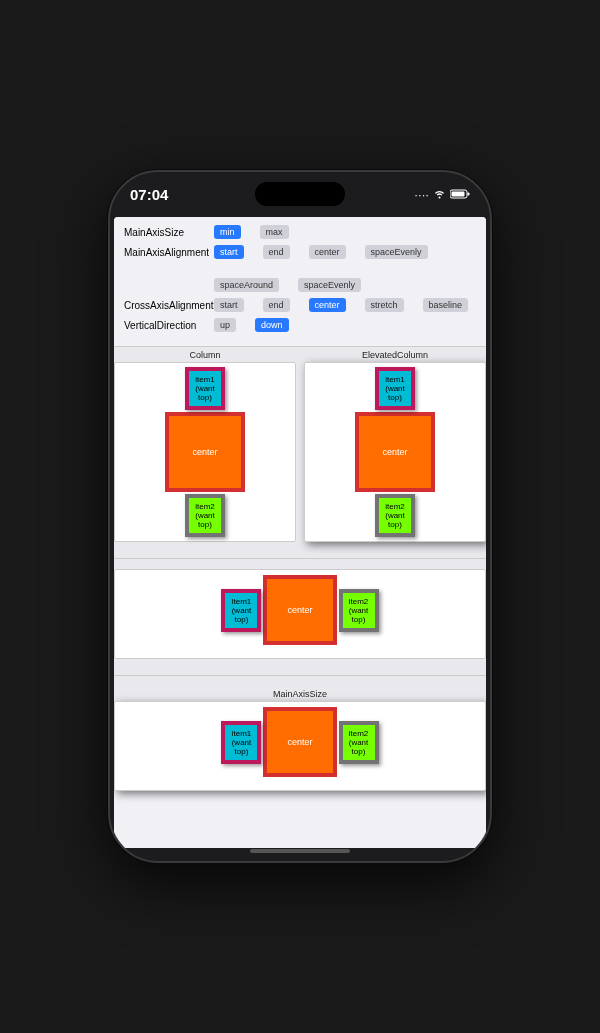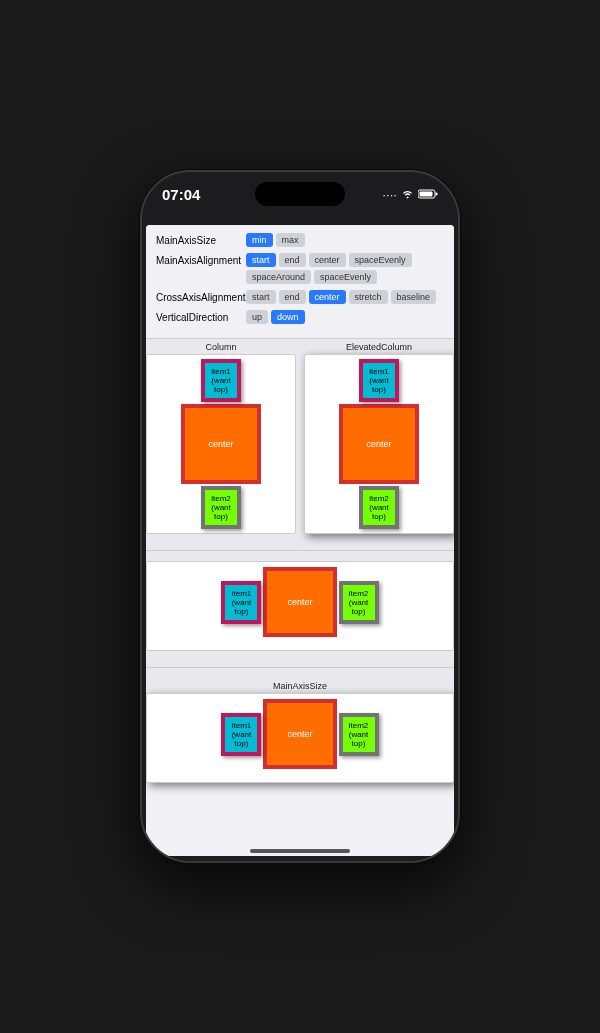--- a/index.html
+++ b/index.html
@@ -5,21 +5,21 @@
     * { box-sizing: border-box; margin: 0; padding: 0; }
     body {
       background: #1a1a1a;
       display: flex;
       justify-content: center;
       align-items: center;
       min-height: 100vh;
       font-family: -apple-system, BlinkMacSystemFont, 'Helvetica Neue', Arial, sans-serif;
     }
     .phone-frame {
-      width: 320px;
+      width: 384px;
       height: 693px;
       background: #1c1c1e;
       border-radius: 50px;
       border: 2px solid #3a3a3c;
       position: relative;
       overflow: hidden;
       box-shadow: 0 0 0 1px #0a0a0a, 0 20px 60px rgba(0,0,0,0.8);
     }
     .phone-frame::before {
       content: '';
@@ -57,21 +57,21 @@
     }
     .status-icons {
       display: flex;
       align-items: center;
       gap: 4px;
       color: #fff;
       font-size: 11px;
     }
     .screen-content {
       background: #f0f0f5;
-      margin: 16px 4px;
+      margin: 8px 4px;
       border-radius: 4px;
       height: calc(100% - 58px);
       overflow-y: auto;
       overflow-x: hidden;
     }
     .screen-content::-webkit-scrollbar { display: none; }
 
     .controls-section {
       background: #f0f0f5;
       padding: 8px 10px;
@@ -86,21 +86,21 @@
       font-size: 10px;
       font-weight: 500;
       color: #000;
       min-width: 90px;
       padding-top: 2px;
       flex-shrink: 0;
     }
     .control-buttons {
       display: flex;
       flex-wrap: wrap;
-      gap: 3px;
+      gap: 19px;
       flex: 1;
     }
     .btn {
       font-size: 9px;
       padding: 2px 6px;
       border-radius: 3px;
       background: #d0d0d8;
       color: #333;
       border: none;
       cursor: pointer;

